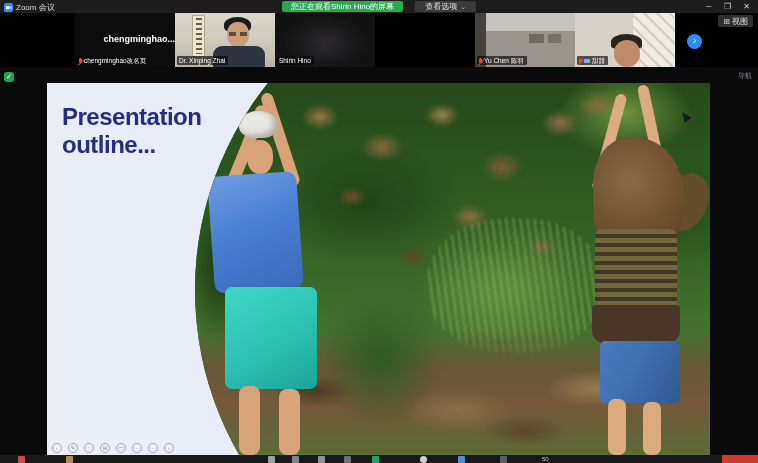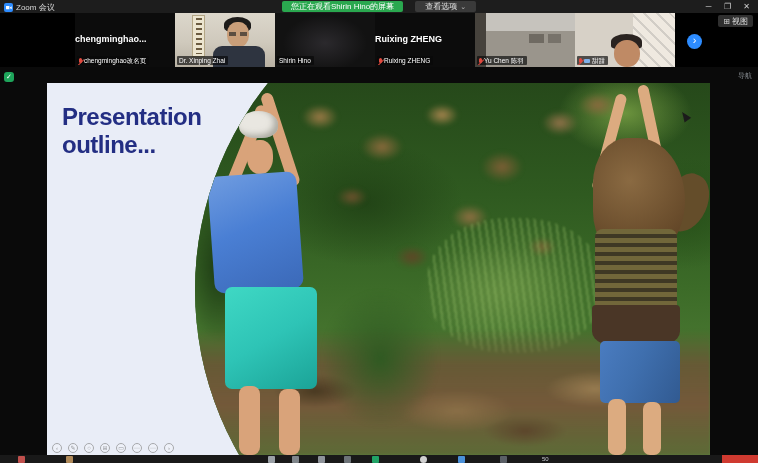--- a/index.html
+++ b/index.html
@@ -15,21 +15,21 @@
   .green-pill{background:#2aa84f;color:#fff;font-size:8px;line-height:11px;height:11px;padding:0 9px;border-radius:2px;white-space:nowrap;}
   .opt-btn{background:#3a3a3a;color:#e8e8e8;font-size:8px;line-height:11px;height:11px;padding:0 10px;border-radius:2px;display:flex;align-items:center;gap:3px;white-space:nowrap;cursor:pointer;}
   .opt-caret{font-size:7px;color:#bbb;}
   .tb-right{position:absolute;right:2px;top:0;height:13px;display:flex;align-items:center;}
   .wbtn{color:#cfcfcf;font-size:8px;width:19px;text-align:center;line-height:13px;cursor:pointer;}
 
   
   .strip{position:absolute;left:0;top:13px;width:758px;height:54px;background:#000;}
   .tile{position:absolute;top:0;width:100px;height:54px;background:#0c0c0c;overflow:hidden;cursor:pointer;}
   .tile.active{box-shadow:inset 0 0 0 2px #23d959;}
-  .tile-center{position:absolute;left:0;right:0;top:21px;text-align:left;color:#fff;font-weight:bold;font-size:9px;}
+  .tile-center{position:absolute;left:0;right:0;top:21px;text-align:right;color:#fff;font-weight:bold;font-size:9px;}
   .tile-label{position:absolute;left:2px;bottom:2px;background:rgba(8,8,8,.66);color:#fff;font-size:6.5px;line-height:9px;
               padding:0 3px 0 2px;display:flex;align-items:center;gap:2px;border-radius:1px;max-width:95px;white-space:nowrap;overflow:hidden;}
   .mic{display:inline-block;width:3px;height:5px;background:#e04a3f;border-radius:1.5px;position:relative;flex:none;}
   .mic::after{content:"";position:absolute;left:-2px;top:4px;width:8px;height:1px;background:#e04a3f;transform:rotate(-45deg);}
   .cam{display:inline-block;width:6px;height:4px;background:#7fb0e8;border-radius:1px;flex:none;}
   
   .man-bg{position:absolute;inset:0;background:linear-gradient(180deg,#dcd7cb 0%,#cfc9bc 55%,#b9b2a4 100%);}
   .scroll{position:absolute;left:17px;top:2px;width:13px;height:42px;background:#ece5cf;border:1px solid #b3a685;}
   .scroll-marks{position:absolute;left:3px;top:2px;width:6px;height:36px;
         background:repeating-linear-gradient(180deg,#6b5b3f 0 2px,transparent 2px 5px);}
@@ -189,27 +189,20 @@
       </div>
     </div>
 
     <div class="tile" style="left:275px;">
       <div class="shirin-bg"></div>
       <div class="tile-label">
         <span>Shirin Hino</span>
       </div>
     </div>
 
-    <div class="tile" style="left:375px;">
-      <div class="tile-center">Ruixing ZHENG</div>
-      <div class="tile-label">
-        <span class="mic"></span>
-        <span>Ruixing ZHENG</span>
-      </div>
-    </div>
 
     <div class="tile" style="left:475px;">
       <div class="room-bg"></div>
       <div class="room-dark"></div>
       <div class="frame1"></div>
       <div class="frame2"></div>
       <div class="tile-label">
         <span class="mic"></span>
         <span>Yu Chen 陈羽</span>
       </div>

